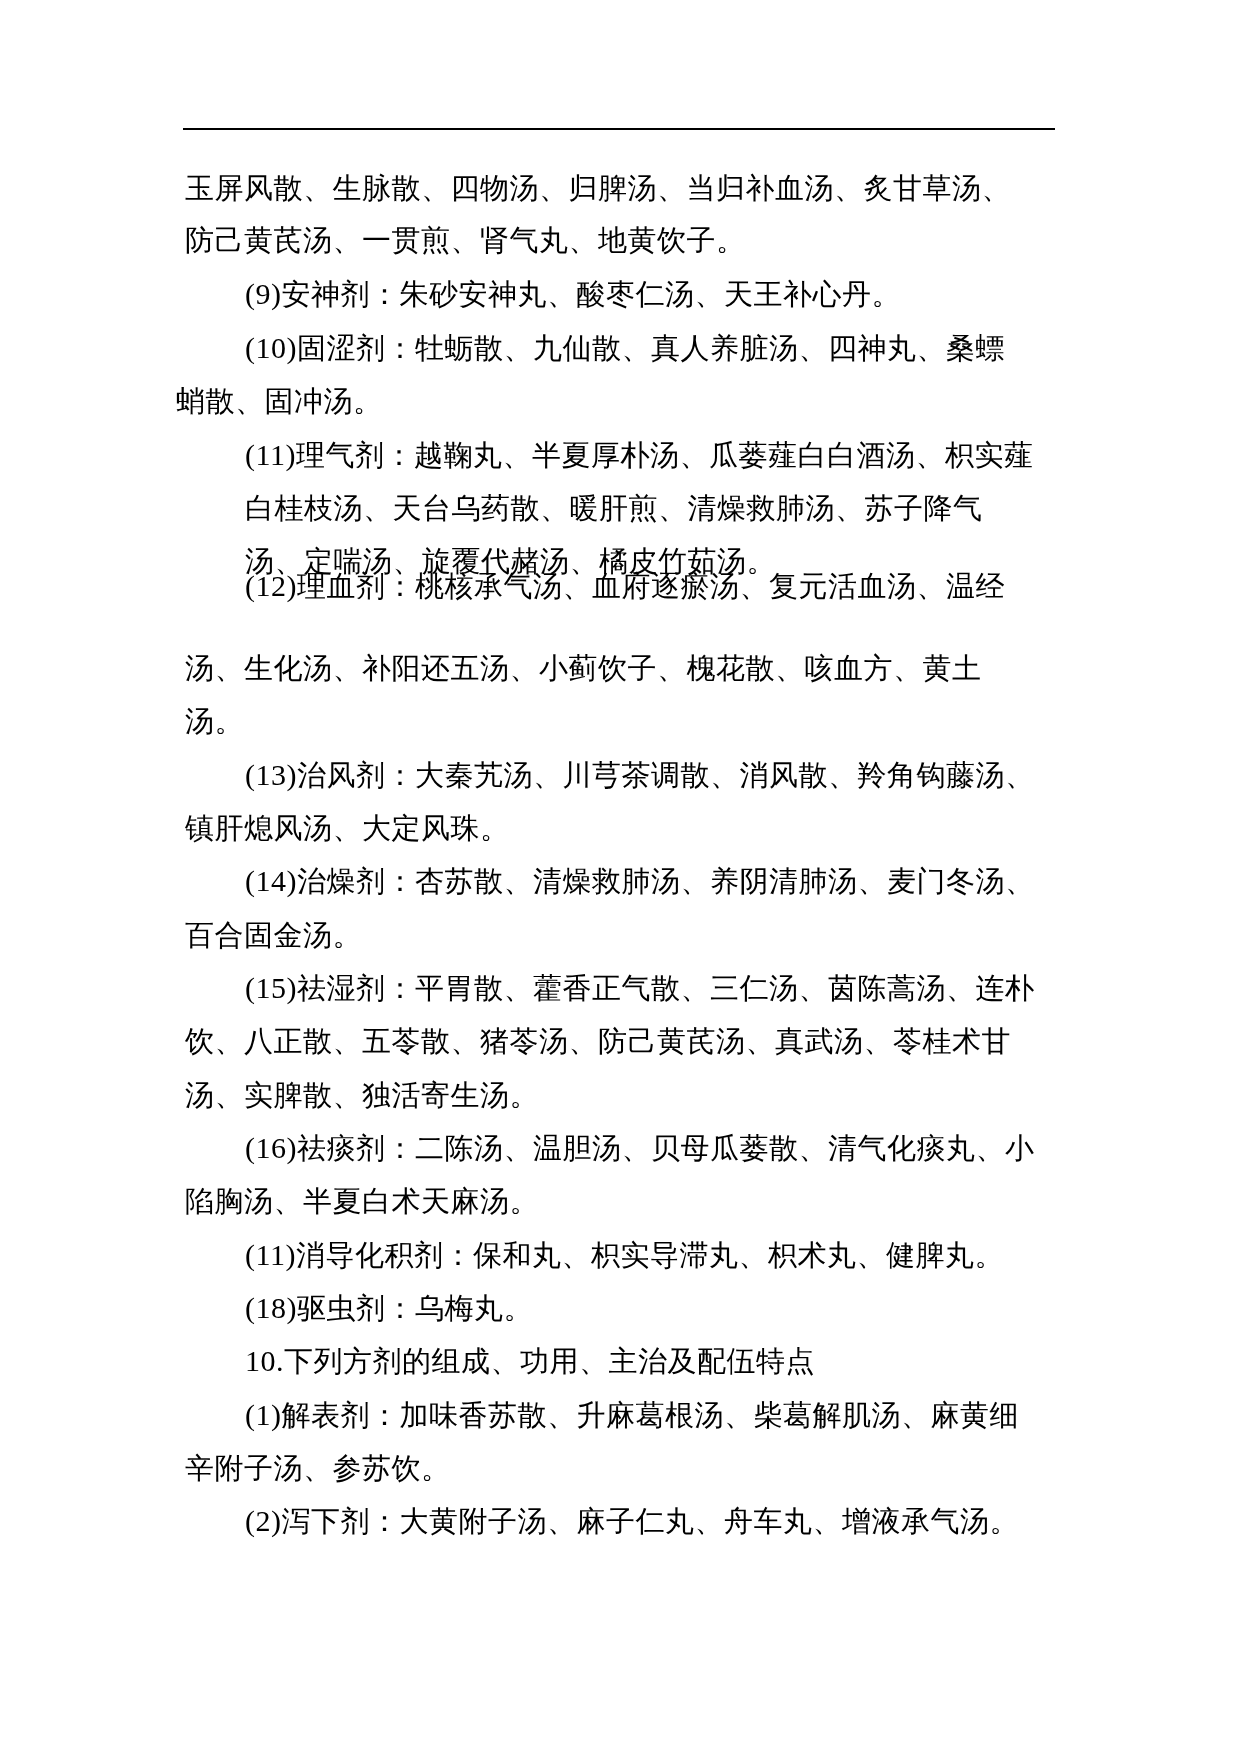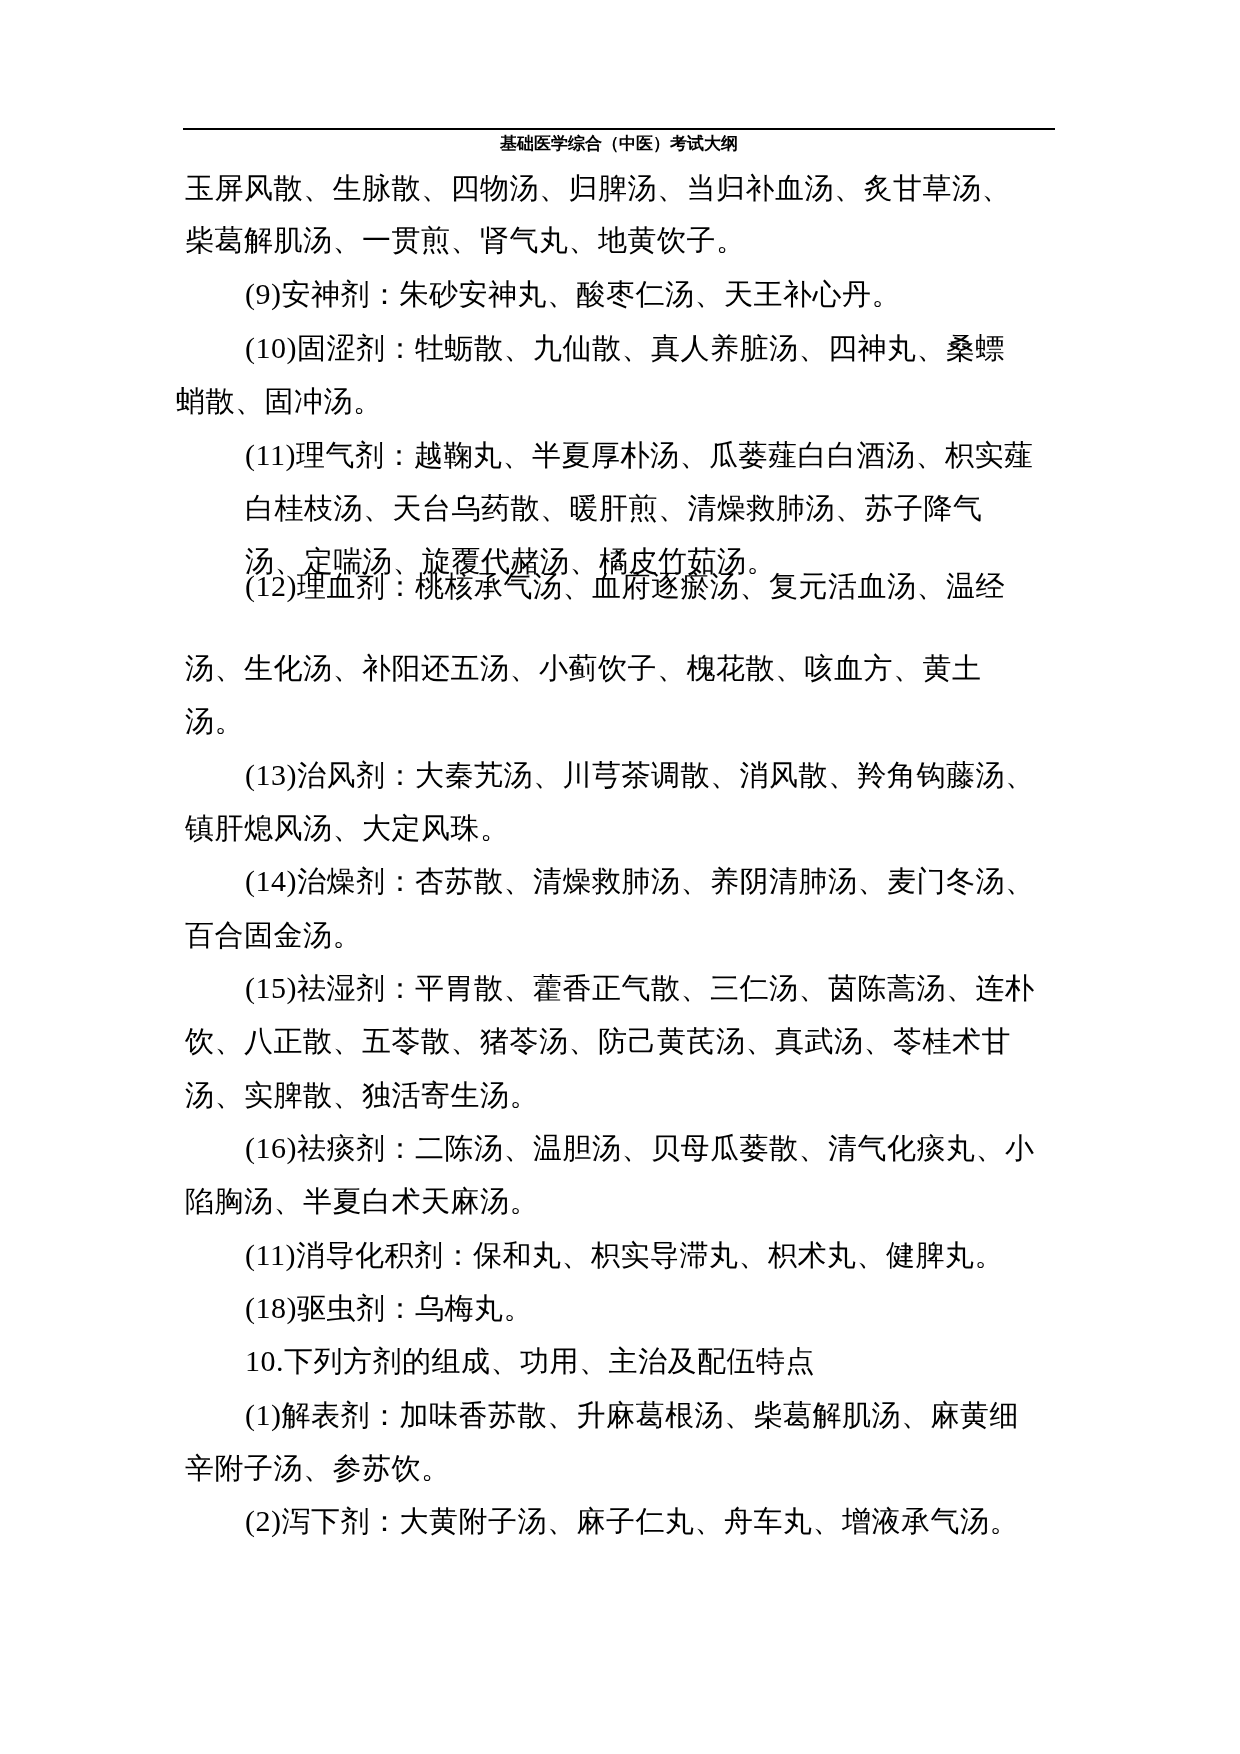--- a/index.html
+++ b/index.html
@@ -61,25 +61,24 @@
       font-size: 15px;
       font-weight: bold;
       line-height: 20px;
     }
   </style>
 </head>
 <body>
 
 <div class="page">
   <div class="header-rule"></div>
-  <div class="header-title">基础医学综合（中医）考试大纲</div>
 
   <div id="body-lines">
       <div class="line" style="left: 185px; top: 170px;"><span>玉屏风散、生脉散、四物汤、归脾汤、当归补血汤、炙甘草汤、</span></div>
-      <div class="line" style="left: 185px; top: 222px;"><span>柴葛解肌汤、一贯煎、肾气丸、地黄饮子。</span></div>
+      <div class="line" style="left: 185px; top: 222px;"><span>防己黄芪汤、一贯煎、肾气丸、地黄饮子。</span></div>
       <div class="line" style="left: 245px; top: 276px;"><span class="num">(9)</span><span>安神剂：朱砂安神丸、酸枣仁汤、天王补心丹。</span></div>
       <div class="line" style="left: 245px; top: 330px;"><span class="num">(10)</span><span>固涩剂：牡蛎散、九仙散、真人养脏汤、四神丸、桑螵</span></div>
       <div class="line" style="left: 176px; top: 383px;"><span>蛸散、固冲汤。</span></div>
       <div class="line" style="left: 245px; top: 437px;"><span class="num">(11)</span><span>理气剂：越鞠丸、半夏厚朴汤、瓜蒌薤白白酒汤、枳实薤</span></div>
       <div class="line" style="left: 245px; top: 490px;"><span>白桂枝汤、天台乌药散、暖肝煎、清燥救肺汤、苏子降气</span></div>
       <div class="line" style="left: 245px; top: 543px;"><span>汤、定喘汤、旋覆代赭汤、橘皮竹茹汤。</span></div>
       <div class="line" style="left: 245px; top: 568px;"><span class="num">(12)</span><span>理血剂：桃核承气汤、血府逐瘀汤、复元活血汤、温经</span></div>
       <div class="line" style="left: 185px; top: 650px;"><span>汤、生化汤、补阳还五汤、小蓟饮子、槐花散、咳血方、黄土</span></div>
       <div class="line" style="left: 185px; top: 703px;"><span>汤。</span></div>
       <div class="line" style="left: 245px; top: 757px;"><span class="num">(13)</span><span>治风剂：大秦艽汤、川芎茶调散、消风散、羚角钩藤汤、</span></div>

